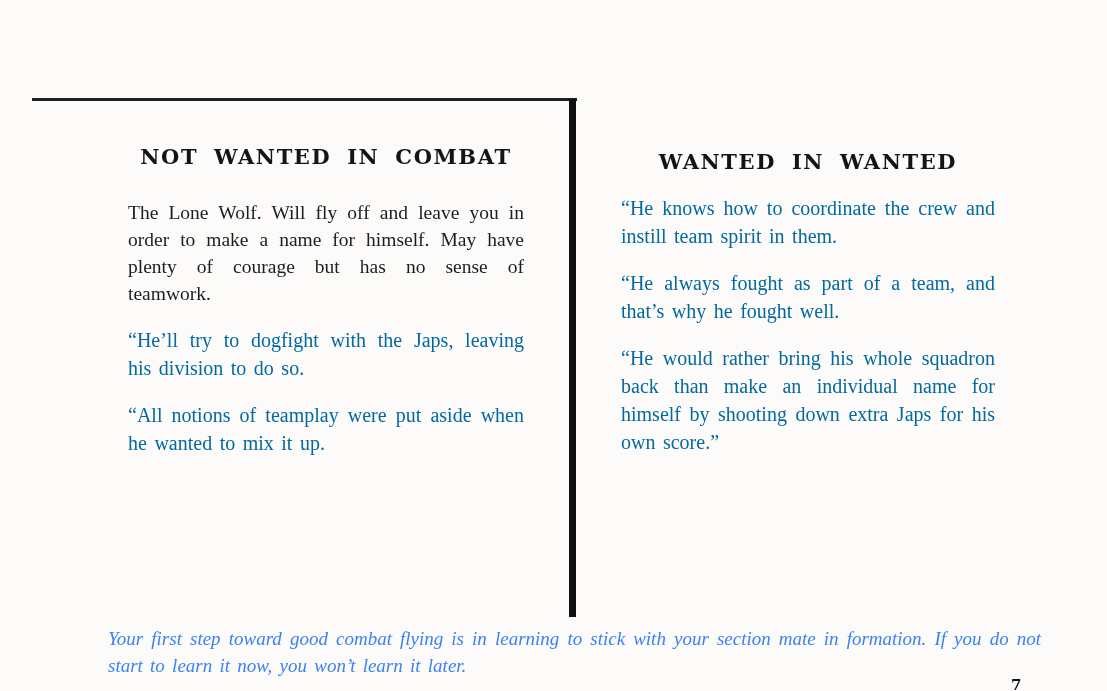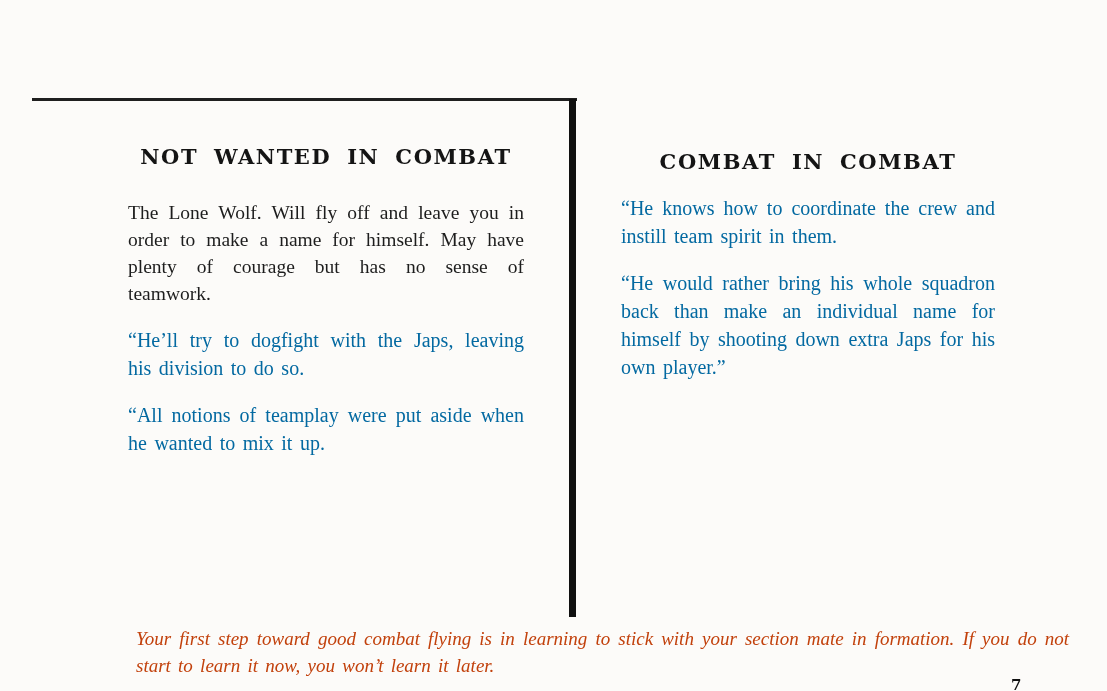--- a/index.html
+++ b/index.html
@@ -67,28 +67,28 @@
   }
   .quote {
     margin-top: 19px;
     font-size: 20px;
     line-height: 28px;
     word-spacing: 2.5px;
     color: #0369a1;
   }
   .footer-note {
     position: absolute;
-    left: 104px; top: 594px;
+    left: 76px; top: 594px;
     width: 933px;
     font-style: italic;
     font-size: 19px;
     line-height: 26.5px;
     word-spacing: 2.5px;
     text-align: justify;
-    color: #c2410c;
+    color: #3b82f6;
   }
   .page-number {
     position: absolute;
     left: 979px; top: 644px;
     font-family: "DejaVu Serif", serif;
     font-weight: 700;
     font-size: 15px;
     color: #101010;
   }
 </style>
@@ -102,22 +102,23 @@
   <div class="corner-mark"></div>
 
   <div class="column col-left">
     <div class="col-title">NOT WANTED IN COMBAT</div>
     <p class="intro">The Lone Wolf.  Will fly off and leave you in order to make a name for himself.  May have plenty of courage but has no sense of teamwork.</p>
     <p class="quote">“He’ll try to dogfight with the Japs, leaving his division to do so.</p>
     <p class="quote">“All notions of teamplay were put aside when he wanted to mix it up.</p>
   </div>
 
   <div class="column col-right">
-    <div class="col-title">COMBAT IN COMBAT</div>
+    <div class="col-title">WANTED IN WANTED</div>
     <p class="quote">“He knows how to coordinate the crew and instill team spirit in them.</p>
-    <p class="quote">“He would rather bring his whole squadron back than make an individual name for himself by shooting down extra Japs for his own player.”</p>
+    <p class="quote">“He always fought as part of a team, and that’s why he fought well.</p>
+    <p class="quote">“He would rather bring his whole squadron back than make an individual name for himself by shooting down extra Japs for his own score.”</p>
   </div>
 
   <p class="footer-note">Your first step toward good combat flying is in learning to stick with your section mate in formation.  If you do not start to learn it now, you won’t learn it later.</p>
   <div class="page-number">7</div>
 
   <div class="bottom-edge-bar"></div>
 </div>
 
 </body></html>

